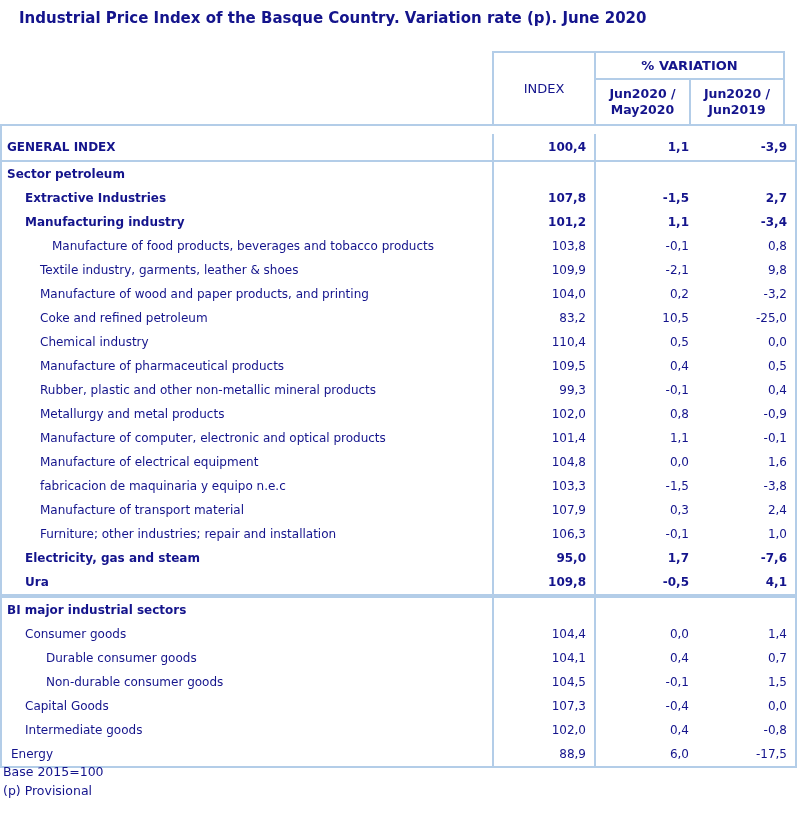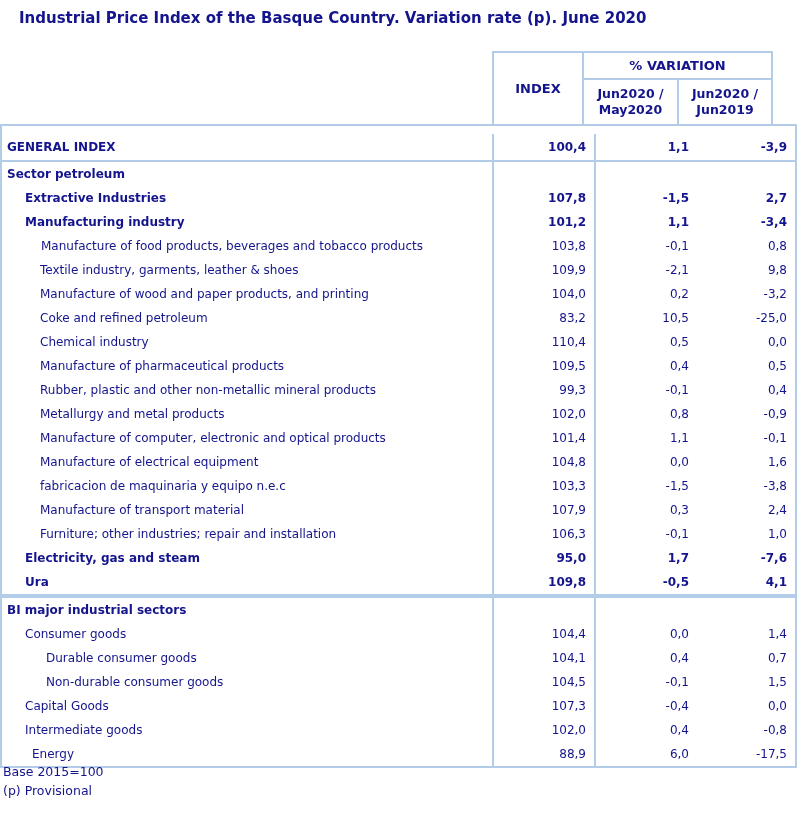--- a/index.html
+++ b/index.html
@@ -13,24 +13,24 @@
     font-family:"DejaVu Sans","Liberation Sans",sans-serif;color:var(--navy);
     overflow:hidden;
   }
   .title{position:absolute;left:19px;top:9px;font-size:15px;font-weight:bold;}
 
   .table{position:absolute;left:0;top:51px;width:797px;}
 
   
   .thead{display:flex;margin-left:492px;height:73px;}
   .h-index{
-    width:92px;box-sizing:border-box;
+    width:104px;box-sizing:border-box;
     border:2px solid var(--line);border-bottom:none;
     display:flex;align-items:center;justify-content:center;
-    font-weight:bold;font-size:13px;
+    font-weight:normal;font-size:13px;
   }
   .h-vargroup{width:189px;display:flex;flex-direction:column;box-sizing:border-box;}
   .h-var{
     height:29px;box-sizing:border-box;
     border-top:2px solid var(--line);border-right:2px solid var(--line);border-bottom:2px solid var(--line);
     display:flex;align-items:center;justify-content:center;
     font-weight:bold;font-size:13px;
   }
   .h-sub{display:flex;height:44px;}
   .h-sub1,.h-sub2{
@@ -107,21 +107,21 @@
             <div class="c-mom">-1,5</div>
             <div class="c-yoy">2,7</div>
           </div>
           <div class="row bold">
             <div class="c-label" style="padding-left: 23px;">Manufacturing industry</div>
             <div class="c-index">101,2</div>
             <div class="c-mom">1,1</div>
             <div class="c-yoy">-3,4</div>
           </div>
           <div class="row">
-            <div class="c-label" style="padding-left: 39px;">Manufacture of food products, beverages and tobacco products</div>
+            <div class="c-label" style="padding-left: 50px;">Manufacture of food products, beverages and tobacco products</div>
             <div class="c-index">103,8</div>
             <div class="c-mom">-0,1</div>
             <div class="c-yoy">0,8</div>
           </div>
           <div class="row">
             <div class="c-label" style="padding-left: 38px;">Textile industry, garments, leather &amp; shoes</div>
             <div class="c-index">109,9</div>
             <div class="c-mom">-2,1</div>
             <div class="c-yoy">9,8</div>
           </div>
@@ -235,21 +235,21 @@
             <div class="c-mom">-0,4</div>
             <div class="c-yoy">0,0</div>
           </div>
           <div class="row">
             <div class="c-label" style="padding-left: 23px;">Intermediate goods</div>
             <div class="c-index">102,0</div>
             <div class="c-mom">0,4</div>
             <div class="c-yoy">-0,8</div>
           </div>
           <div class="row">
-            <div class="c-label" style="padding-left: 30px;">Energy</div>
+            <div class="c-label" style="padding-left: 9px;">Energy</div>
             <div class="c-index">88,9</div>
             <div class="c-mom">6,0</div>
             <div class="c-yoy">-17,5</div>
           </div>
         </div>
       </div>
 
   </div>
 
   <div class="footer">

